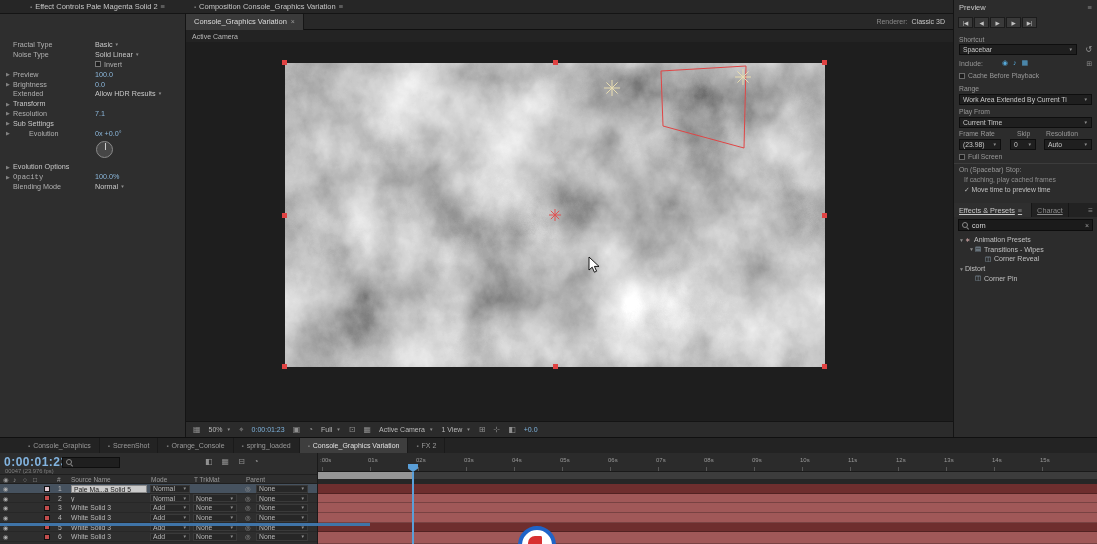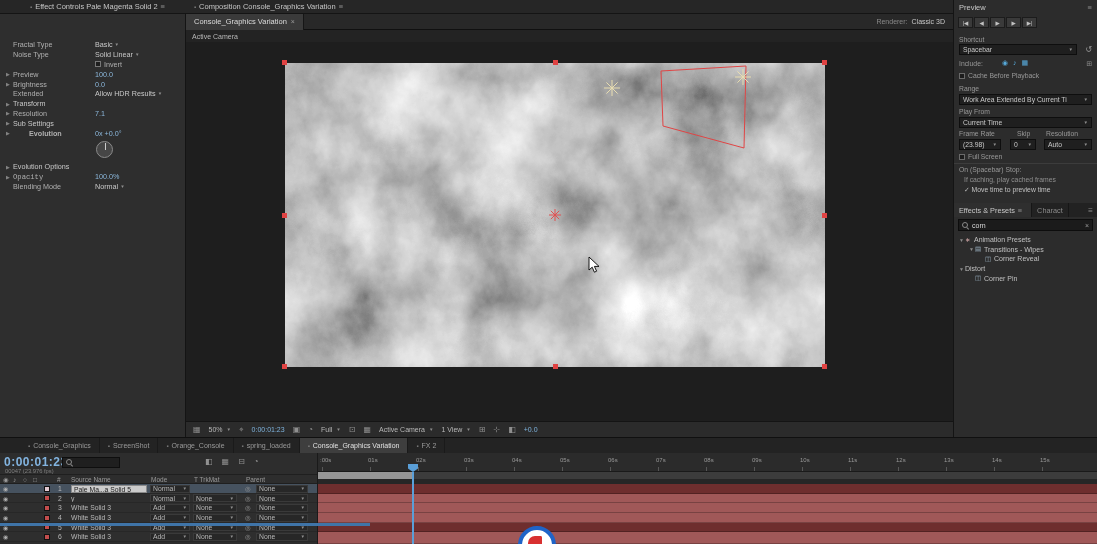--- a/index.html
+++ b/index.html
@@ -59,21 +59,21 @@
   .rp-dd .dd-arrow{margin-left:auto;}
   .rp-check{position:absolute;display:flex;align-items:center;gap:3px;font-size:6.8px;color:#989898;white-space:nowrap;}
   .chk{width:6px;height:6px;border:1px solid #6a6a6a;background:#1c1c1c;flex:none;}
   .rp-divider{position:absolute;left:0;right:0;height:1px;background:#3c3c3c;}
   .inc-icons{position:absolute;display:flex;gap:5px;color:#56a8d8;font-size:7px;}
   #reset-icon{position:absolute;right:5px;top:45px;color:#9a9a9a;font-size:8px;}
   #include-extra{position:absolute;right:5px;top:60px;color:#8a8a8a;font-size:7px;}
 
   
   #ep-tabs{position:absolute;left:0;top:203px;right:0;height:14px;background:#222;display:flex;align-items:center;}
-  .ep-tab{height:14px;display:flex;align-items:center;gap:3px;padding:0 5px;font-size:7.3px;color:#c8c8c8;background:#2f2f2f;border-right:1px solid #161616;white-space:nowrap;}
+  .ep-tab{height:14px;display:flex;align-items:center;gap:3px;padding:0 5px;font-size:7.3px;color:#c8c8c8;background:#2f2f2f;border-right:1px solid #161616;white-space:nowrap;text-decoration:underline;}
   .ep-tab.dim{color:#8a8a8a;background:transparent;}
   #ep-tabs .menu{margin-left:auto;padding-right:4px;color:#8a8a8a;}
   #ep-search{position:absolute;left:4px;top:219px;right:4px;height:12px;background:#1b1b1b;border:1px solid #0d0d0d;display:flex;align-items:center;gap:3px;padding:0 3px;}
   #ep-search input{background:transparent;border:none;outline:none;color:#d8d8d8;font-size:7px;width:104px;font-family:inherit;}
   .clear-x{margin-left:auto;color:#9a9a9a;font-size:7px;}
   #ep-tree{position:absolute;left:0;top:235px;right:0;}
   .tree-row{height:9.6px;display:flex;align-items:center;font-size:7px;color:#c0c0c0;white-space:nowrap;}
   .tree-twirl{width:7px;text-align:center;color:#8a8a8a;font-size:5px;flex:none;}
   .tree-icon{width:9px;color:#9ab0c0;font-size:6.5px;flex:none;}
   .tree-icon.star{color:#c8a0a0;}
@@ -203,21 +203,21 @@
           <span class="ec-twirl">▶</span>
           <span class="ec-label" style="padding-left: 0px;">Resolution</span>
           <span class="ec-value">7.1</span>
         </div>
         <div class="ec-row">
           <span class="ec-twirl">▶</span>
           <span class="ec-label grp" style="padding-left: 0px;">Sub Settings</span>
         </div>
         <div class="ec-row">
           <span class="ec-twirl">▶</span>
-          <span class="ec-label" style="padding-left: 16px; font-weight: bold;">Evolution</span>
+          <span class="ec-label" style="padding-left: 16px;">Evolution</span>
           <span class="ec-value">0x +0.0°</span>
         </div>
         <div class="ec-dial-row">
           <div class="dial"></div>
         </div>
         <div class="ec-row">
           <span class="ec-twirl">▶</span>
           <span class="ec-label grp" style="padding-left: 0px;">Evolution Options</span>
         </div>
         <div class="ec-row">

